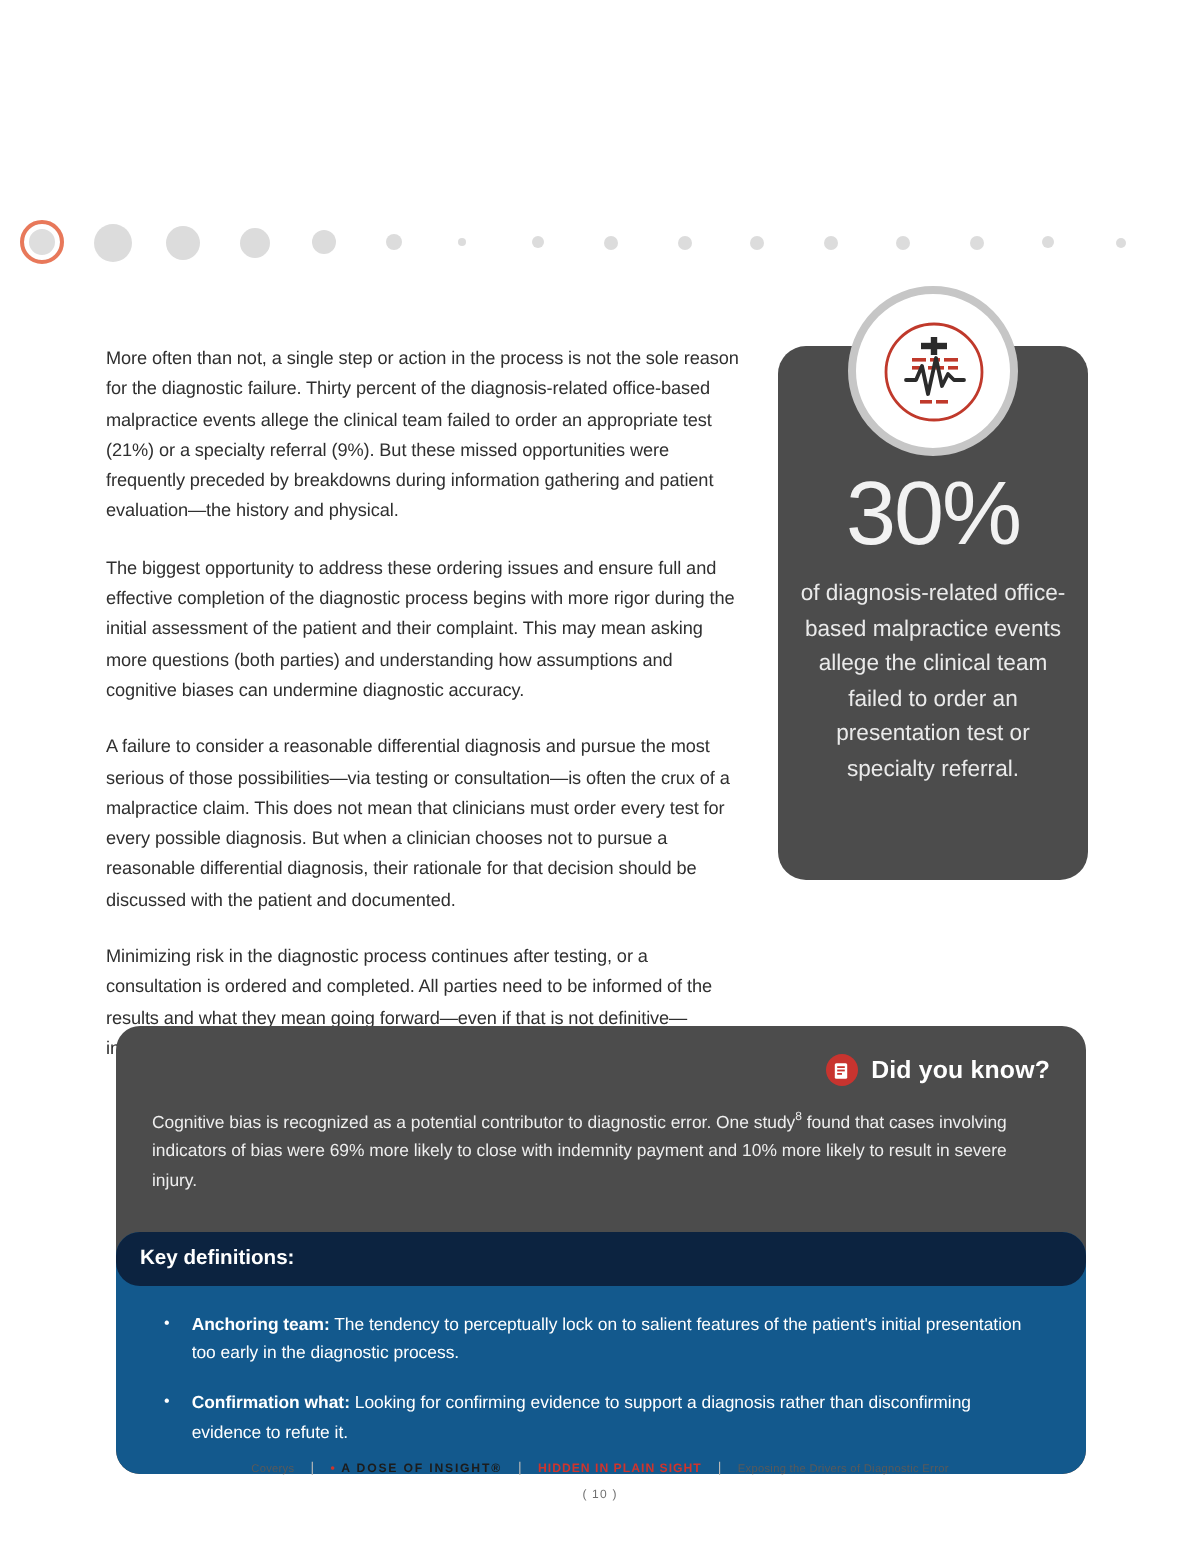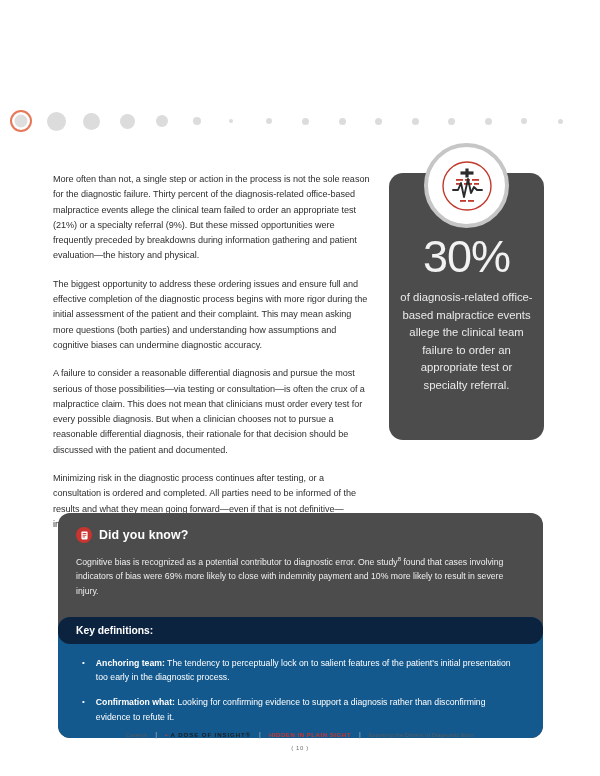--- a/index.html
+++ b/index.html
@@ -114,20 +114,21 @@
     background: #4c4c4c;
     border-radius: 12px;
     overflow: hidden;
   }
   .dyk-inner { padding: 14px 18px 14px 18px; }
   .dyk-head {
     display: flex;
     align-items: center;
     gap: 7px;
     margin-bottom: 9px;
+    justify-content: flex-end;
   }
   .dyk-icon {
     width: 16px;
     height: 16px;
     border-radius: 50%;
     background: #c8342f;
     display: flex;
     align-items: center;
     justify-content: center;
     flex: 0 0 auto;
@@ -148,21 +149,21 @@
   
   .keydef {
     background: #13598d;
     border-radius: 12px 12px 12px 12px;
     margin-top: 4px;
     position: relative;
   }
   .keydef-head {
     background: #0c2340;
     border-radius: 12px 12px 12px 12px;
-    padding: 8px 18px 8px 18px;
+    padding: 8px 18px 8px 12px;
     font-size: 10.3px;
     font-weight: bold;
     color: #ffffff;
   }
   .keydef-list {
     padding: 12px 22px 14px 22px;
   }
   .kd-item {
     display: flex;
     gap: 11px;
@@ -249,21 +250,21 @@
 
   <div class="body-col" id="body-col">
       <p>More often than not, a single step or action in the process is not the sole reason for the diagnostic failure. Thirty percent of the diagnosis-related office-based malpractice events allege the clinical team failed to order an appropriate test (21%) or a specialty referral (9%). But these missed opportunities were frequently preceded by breakdowns during information gathering and patient evaluation—the history and physical.</p>
       <p>The biggest opportunity to address these ordering issues and ensure full and effective completion of the diagnostic process begins with more rigor during the initial assessment of the patient and their complaint. This may mean asking more questions (both parties) and understanding how assumptions and cognitive biases can undermine diagnostic accuracy.</p>
       <p>A failure to consider a reasonable differential diagnosis and pursue the most serious of those possibilities—via testing or consultation—is often the crux of a malpractice claim. This does not mean that clinicians must order every test for every possible diagnosis. But when a clinician chooses not to pursue a reasonable differential diagnosis, their rationale for that decision should be discussed with the patient and documented.</p>
       <p>Minimizing risk in the diagnostic process continues after testing, or a consultation is ordered and completed. All parties need to be informed of the results and what they mean going forward—even if that is not definitive—including monitoring, additional testing, or treatment.</p>
     </div>
 
   <div class="stat-card">
     <div class="stat-number">30%</div>
-    <div class="stat-caption">of diagnosis-related office-based malpractice events allege the clinical team failure to order an appropriate test or specialty referral.</div>
+    <div class="stat-caption">of diagnosis-related office-based malpractice events allege the clinical team failed to order an presentation test or specialty referral.</div>
   </div>
 
   <div class="stat-badge">
     <svg width="56" height="56" viewBox="0 0 56 56" aria-hidden="true">
       <circle cx="28" cy="28" r="24" fill="none" stroke="#c0392b" stroke-width="1.4"></circle>
       <rect x="26.4" y="10.5" width="3.2" height="9" fill="#2b2b2b"></rect>
       <rect x="21.5" y="13.4" width="13" height="3.2" fill="#2b2b2b"></rect>
       <rect x="17" y="21" width="7" height="1.8" fill="#c0392b"></rect>
       <rect x="26" y="21" width="5" height="1.8" fill="#c0392b"></rect>
       <rect x="33" y="21" width="7" height="1.8" fill="#c0392b"></rect>

